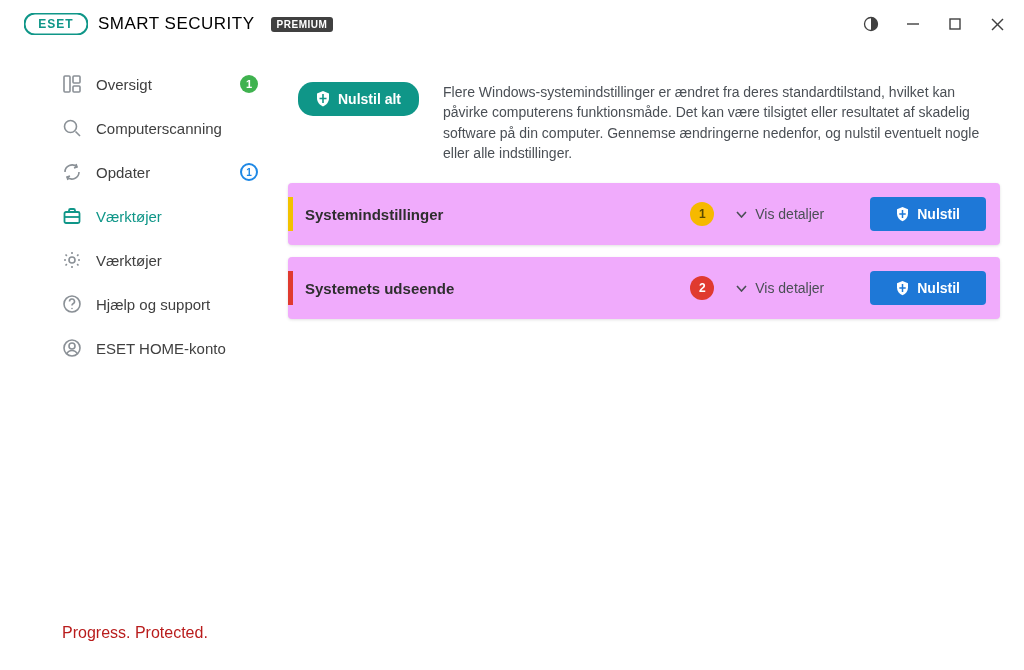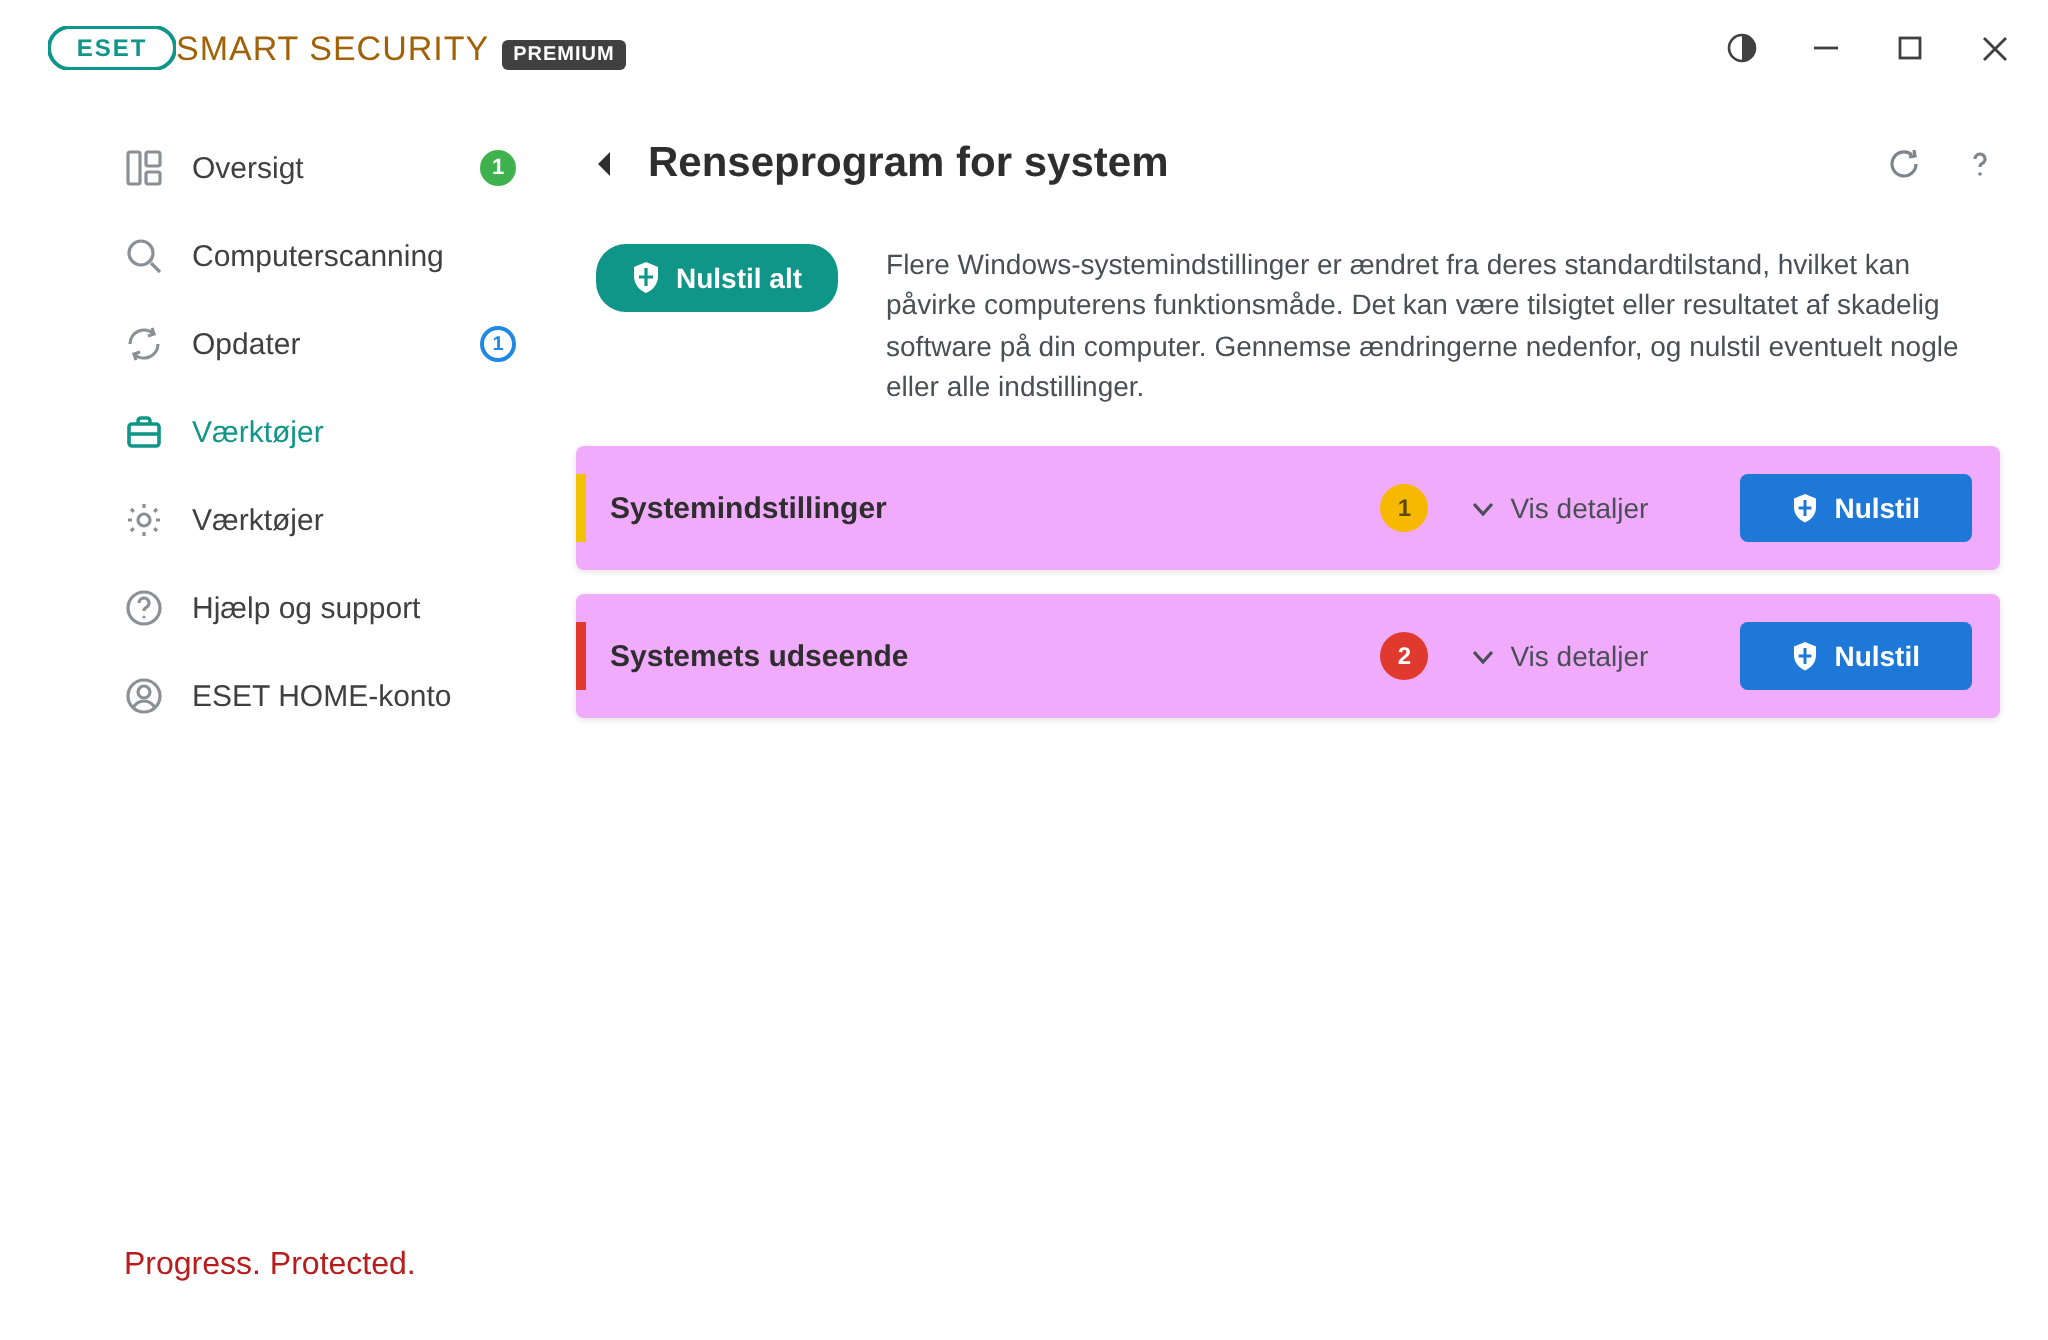--- a/index.html
+++ b/index.html
@@ -1,22 +1,22 @@
 <!DOCTYPE html>
 <html><head>
 <meta charset="utf-8">
 <style>
   * { box-sizing: border-box; margin: 0; padding: 0; font-family: "Segoe UI", Arial, sans-serif; }
   html, body { width: 1024px; height: 670px; background: #ffffff; overflow: hidden; }
 
   
   .titlebar { display: flex; align-items: center; height: 48px; padding: 0 12px 0 24px; }
-  .brand { display: flex; align-items: flex-end; }
+  .brand { display: flex; align-items: center; gap: 10px; }
   .brand-logo { display: flex; align-items: center; }
-  .brand-text { color: #a16207; font-size: 17px; font-weight: 400; letter-spacing: 0.5px; }
+  .brand-text { color: #000000; font-size: 17px; font-weight: 400; letter-spacing: 0.5px; }
   .brand-badge { background: #404040; color: #fff; font-size: 10px; font-weight: 600; padding: 2px 6px; border-radius: 3px; margin-left: 6px; letter-spacing: 0.5px; }
   .win-controls { margin-left: auto; display: flex; align-items: center; gap: 24px; padding-right: 6px; }
   .win-btn { width: 18px; height: 18px; display: flex; align-items: center; justify-content: center; cursor: pointer; color: #404040; }
 
   
   .body-wrap { display: flex; height: calc(670px - 48px); }
 
   
   .sidebar { width: 240px; display: flex; flex-direction: column; padding-top: 14px; margin-left: 38px; }
   .nav-item { display: flex; align-items: center; height: 44px; padding: 0 20px 0 24px; cursor: pointer; color: #404040; font-size: 15px; gap: 14px; }
@@ -173,42 +173,20 @@
             <path d="M4.5 16c1.2-2.2 3.3-3.5 5.5-3.5s4.3 1.3 5.5 3.5"></path>
           </svg>
       </span>
       <span class="nav-label">ESET HOME-konto</span>
     </div>
 
     <div class="sidebar-footer">Progress. Protected.</div>
   </div>
 
   <div class="main">
-    <div class="main-header">
-      <span class="back-arrow">
-        <svg width="10" height="14" viewBox="0 0 10 14">
-            <polygon points="8,1 2,7 8,13" fill="#2e2e2e"></polygon>
-          </svg>
-      </span>
-      <h1 class="page-title">Renseprogram for system</h1>
-      <div class="header-right">
-        <span class="hdr-btn">
-          <svg width="18" height="18" viewBox="0 0 18 18" fill="none" stroke="#7d848a" stroke-width="1.6">
-              <path d="M15 9a6 6 0 1 1-2-4.5"></path>
-              <polyline points="14 2 14.5 5 11.5 5.5"></polyline>
-            </svg>
-        </span>
-        <span class="hdr-btn">
-          <svg width="18" height="18" viewBox="0 0 18 18" fill="none" stroke="#7d848a" stroke-width="1.6">
-              <path d="M6.5 6.5a2.5 2.5 0 1 1 3.5 2.3c-.8.4-1 .9-1 1.7"></path>
-              <circle cx="9" cy="14" r="0.9" fill="#7d848a" stroke="none"></circle>
-            </svg>
-        </span>
-      </div>
-    </div>
 
     <div class="intro-row">
       <button class="reset-all-btn">
         <span>
           <svg width="14" height="16" viewBox="0 0 14 16">
               <path d="M7 0 L13 2.5 V7 C13 11 10.5 14 7 15.5 C3.5 14 1 11 1 7 V2.5 Z" fill="#fff"></path>
               <path d="M7 3 L7 12 M3.5 7.5 L10.5 7.5" stroke="#0f9688" stroke-width="1.6"></path>
             </svg>
         </span>
         <span>Nulstil alt</span>

